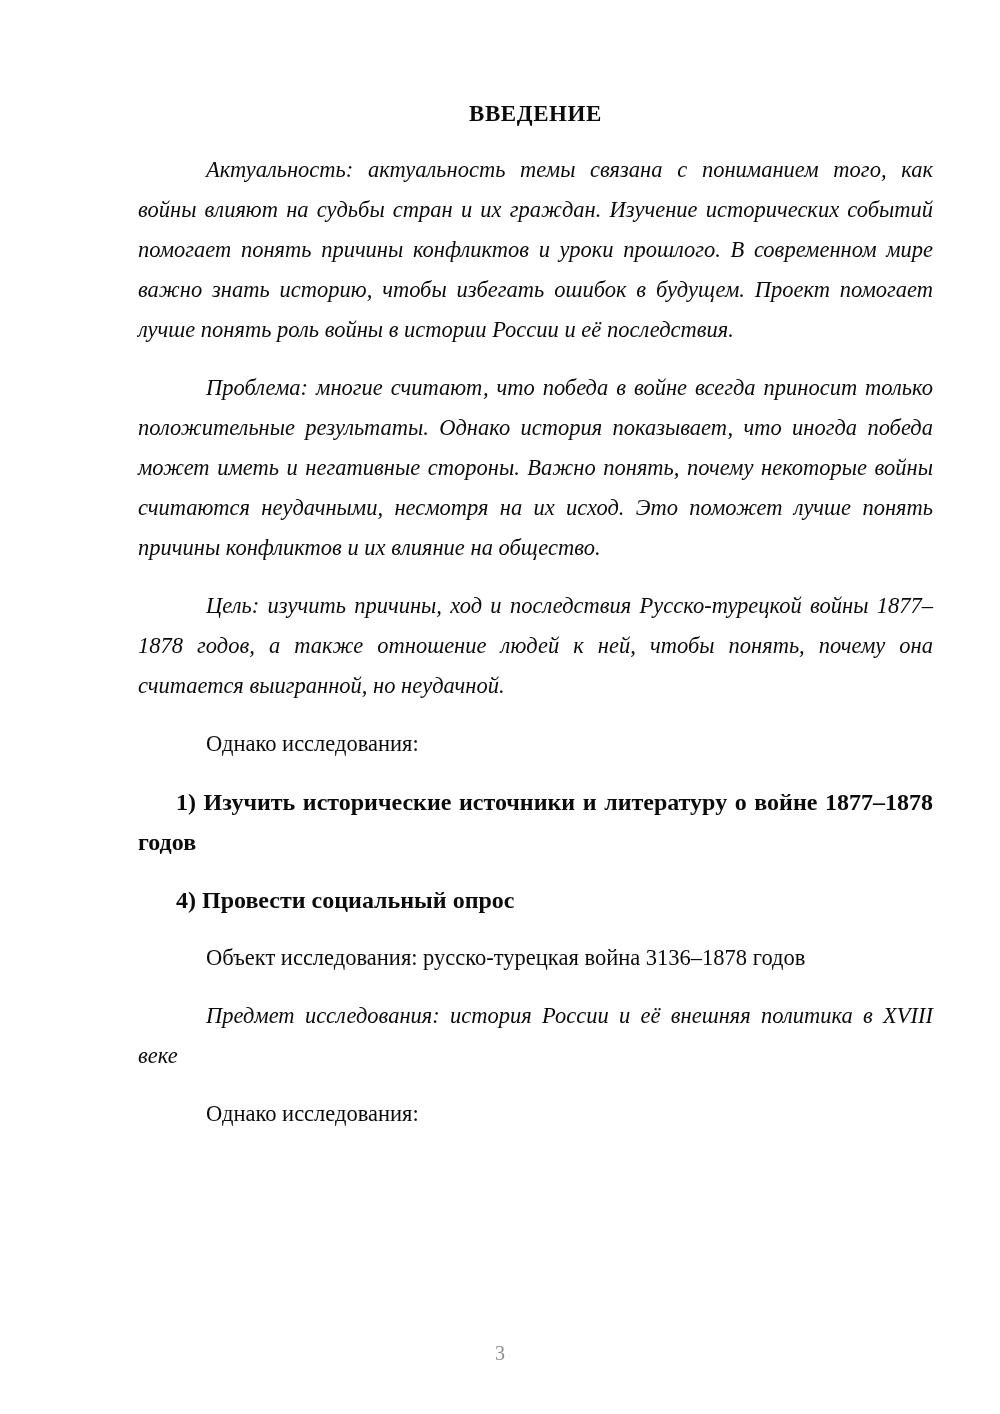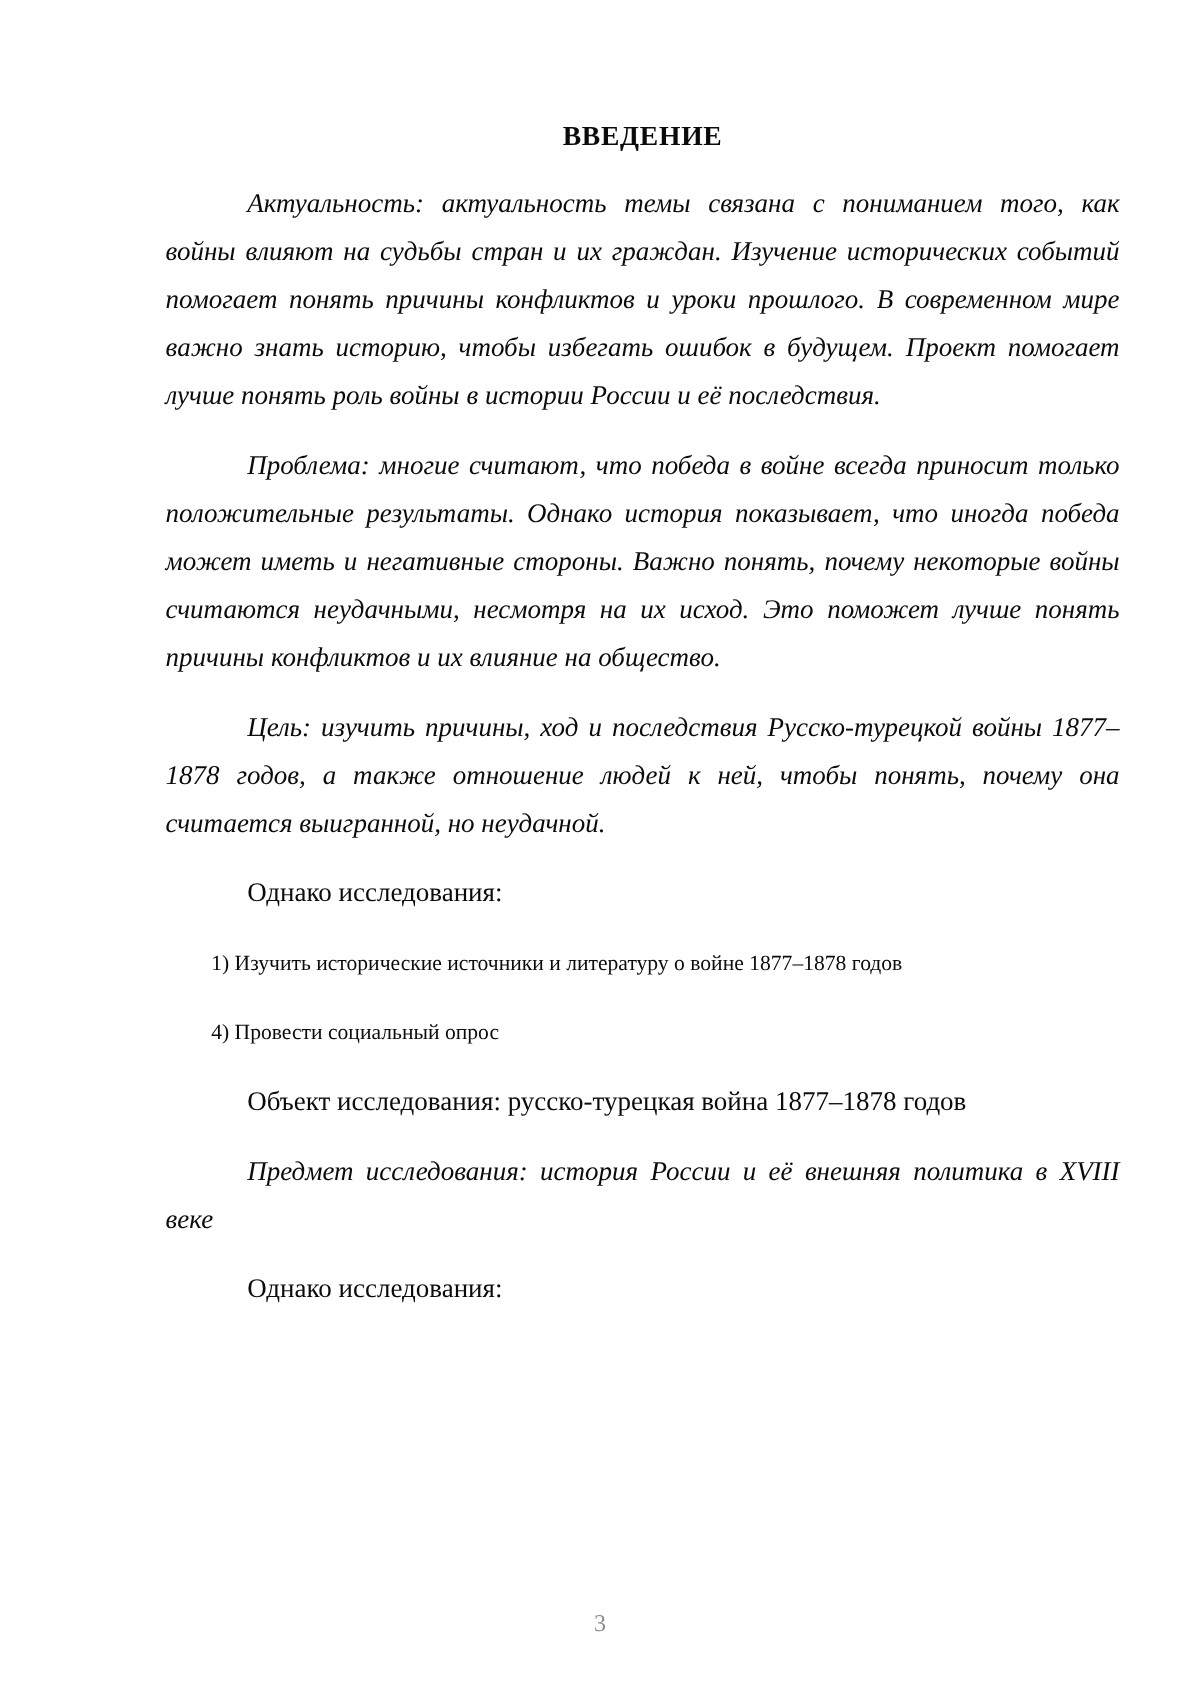--- a/index.html
+++ b/index.html
@@ -44,26 +44,27 @@
     text-justify: inter-word;
     text-indent: 68px;
     margin: 0 0 18px 0;
     hyphens: none;
     font-style: italic;
   }
 
   
 
   .list-item {
-    font-size: 18px;
+    font-size: 24px;
     line-height: 40px;
     text-align: justify;
     text-justify: inter-word;
     text-indent: 38px;
     margin: 0 0 18px 0;
+    font-weight: bold;
   }
 
   .plain-line {
     font-size: 22.5px;
     line-height: 40px;
     text-align: left;
     text-indent: 68px;
     margin: 0 0 18px 0;
   }
 
@@ -95,21 +96,21 @@
 
     <p class="plain-line">Однако исследования:</p>
 
     <p class="list-item">1) Изучить исторические источники и литературу о войне 1877–1878 годов</p>
 
 
 
     <p class="list-item">4) Провести социальный опрос</p>
 
 
-    <p class="plain-line">Объект исследования: русско-турецкая война 1877–1878 годов</p>
+    <p class="plain-line">Объект исследования: русско-турецкая война 3136–1878 годов</p>
 
     <p class="para">Предмет исследования: история России и её внешняя политика в XVIII веке</p>
 
 
     <p class="plain-line">Однако исследования:</p>
 
   </div>
 
   <div class="page-number">3</div>
 

